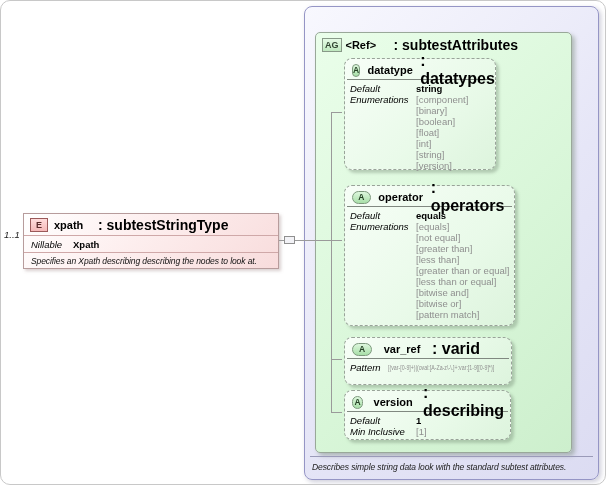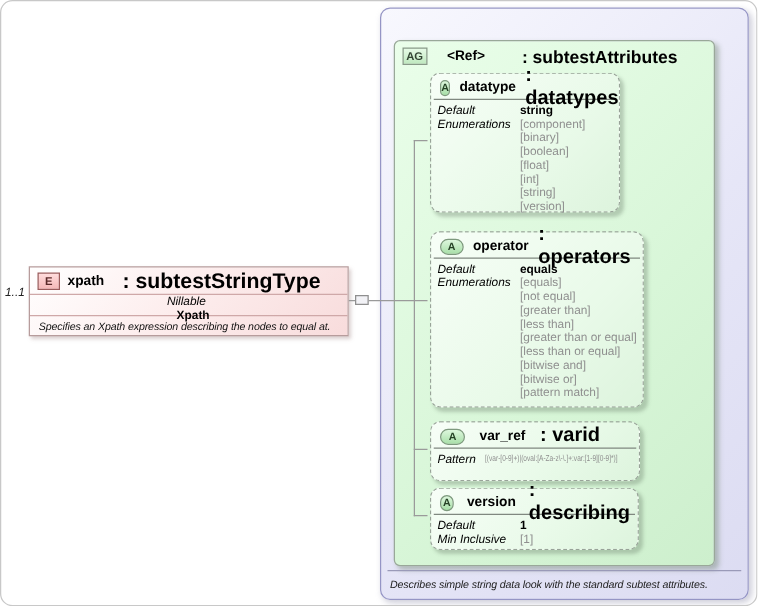--- a/index.html
+++ b/index.html
@@ -14,23 +14,23 @@
     position:absolute; left:22px; top:212px; width:256px; height:56px;
     border:1px solid #b79c9c; background:linear-gradient(135deg,#ffffff 0%,#fdeeee 45%,#f8dcdc 100%);
     box-shadow:2px 2px 3px rgba(150,120,120,0.35); box-sizing:border-box;
   }
   .el-header { display:flex; align-items:center; gap:6px; height:21px; padding-left:6px;
     border-bottom:1px solid #cfa8a8; }
   .e-badge { display:inline-block; width:16px; height:12px; line-height:12px; text-align:center;
     font-size:9px; font-weight:bold; color:#5a2a2a; background:linear-gradient(#ffdcdc,#f5b8b8);
     border:1px solid #9a5a5a; }
   .el-name { font-size:11px; font-weight:bold; min-width:38px; }
-  .el-type { font-size:17px; font-weight:bold; }
+  .el-type { font-size:14px; font-weight:bold; }
   .el-row { display:flex; align-items:center; height:16px; padding-left:7px;
-    border-bottom:1px solid #cfa8a8;flex-direction:column; }
+    border-bottom:1px solid #cfa8a8; }
   .el-row .lbl { font-style:italic; font-size:9.5px; width:42px; }
   .el-row .val { font-size:9.5px; font-weight:bold; }
   .el-desc { padding:3px 4px 0 7px; font-size:8.5px; font-style:italic; color:#111; letter-spacing:-0.1px; }
 
   
   .line { position:absolute; background:#9a9a9a; z-index:5; }
   .conn-square { position:absolute; left:283px; top:235px; width:11px; height:8px;
     background:#f2f2f6; border:1px solid #8f8f8f; z-index:6; box-sizing:border-box; }
 
   
@@ -51,21 +51,21 @@
   .ct-footer { position:absolute; left:7px; bottom:7px; font-size:8.5px; font-style:italic;
     color:#222; letter-spacing:-0.1px; }
 
   
   .ag-box {
     position:absolute; left:10px; top:25px; width:257px; height:421px;
     border:1px solid #99a899; border-radius:5px;
     background:linear-gradient(135deg,#eafeea 0%,#d8f6d8 60%,#cdefcd 100%);
     box-shadow:3px 3px 4px rgba(110,130,110,0.45); box-sizing:border-box;
   }
-  .ag-header { position:absolute; left:6px; top:4px; display:flex; align-items:center; gap:16px; }
+  .ag-header { position:absolute; left:6px; top:4px; display:flex; align-items:center; gap:4px; }
   .ag-badge { display:inline-block; height:12px; line-height:12px; padding:0 2px; font-size:9px;
     font-weight:bold; color:#334433; border:1px solid #889988; background:linear-gradient(#e6fbe6,#bfe8bf); }
   .ag-name { font-size:11px; font-weight:bold; min-width:44px; }
   .ag-type { font-size:14px; font-weight:bold; }
 
   
   .attr-box {
     position:absolute; border:1px dashed #99a399; border-radius:8px;
     background:linear-gradient(135deg,#f7fef7 0%,#e9fae9 60%,#ddf4dd 100%);
     box-shadow:3px 3px 3px rgba(100,120,100,0.35); box-sizing:border-box;
@@ -101,21 +101,21 @@
   <div class="el-box">
     <div class="el-header">
       <span class="e-badge">E</span>
       <span class="el-name">xpath</span>
       <span class="el-type">: subtestStringType</span>
     </div>
     <div class="el-row">
       <span class="lbl">Nillable</span>
       <span class="val">Xpath</span>
     </div>
-    <div class="el-desc">Specifies an Xpath expression describing the nodes to equal at.</div>
+    <div class="el-desc">Specifies an Xpath describing describing the nodes to look at.</div>
   </div>
 
   <div class="line" style="left:278px; top:239px; width:63px; height:1px;"></div>
   <div class="conn-square"></div>
   <div class="line" style="left:330px; top:111px; width:1px; height:301px;"></div>
   <div class="line" style="left:330px; top:111px; width:11px; height:1px;"></div>
   <div class="line" style="left:330px; top:358px; width:11px; height:1px;"></div>
   <div class="line" style="left:330px; top:411px; width:11px; height:1px;"></div>
 
   <div class="ct-box">

